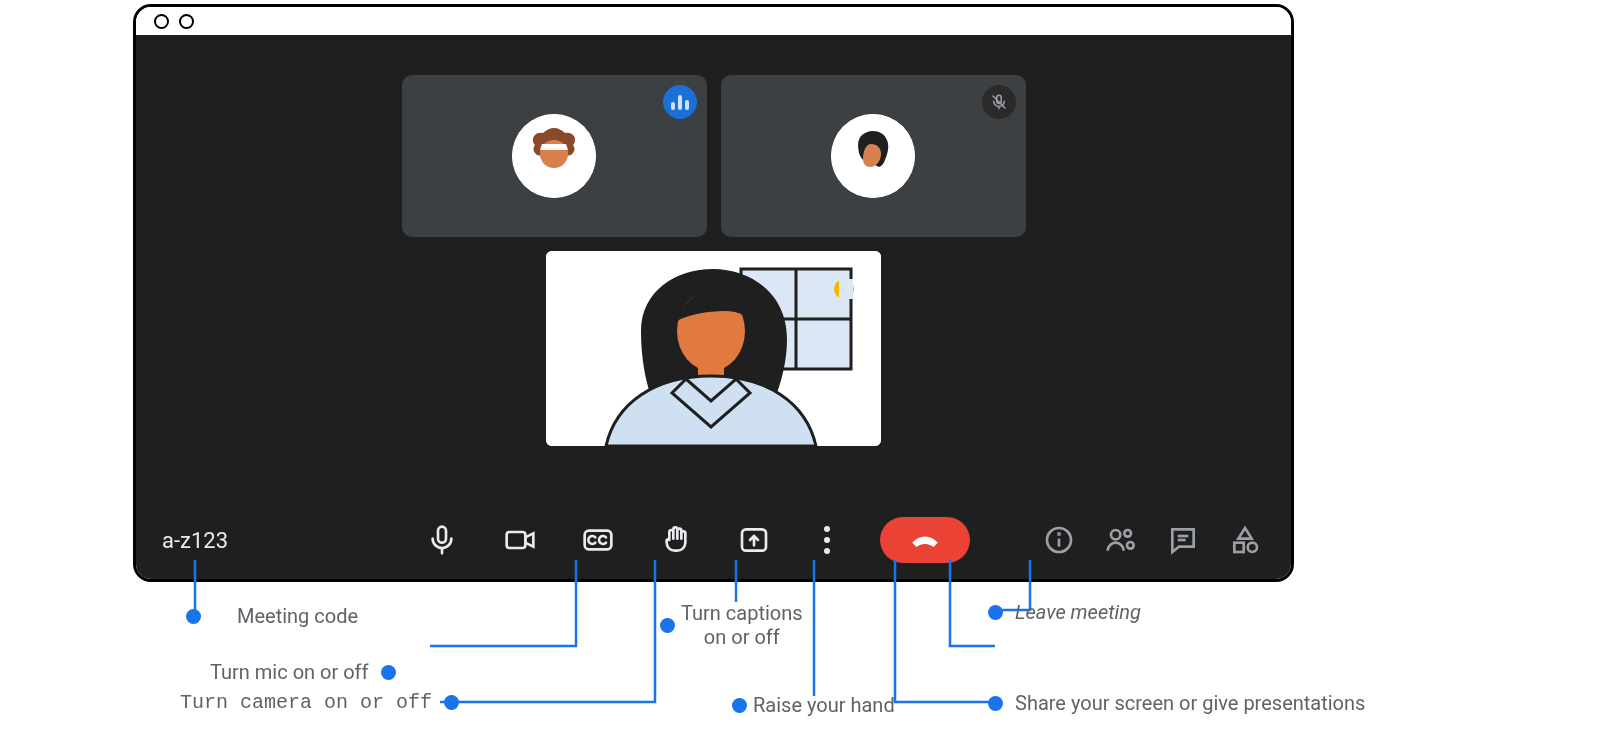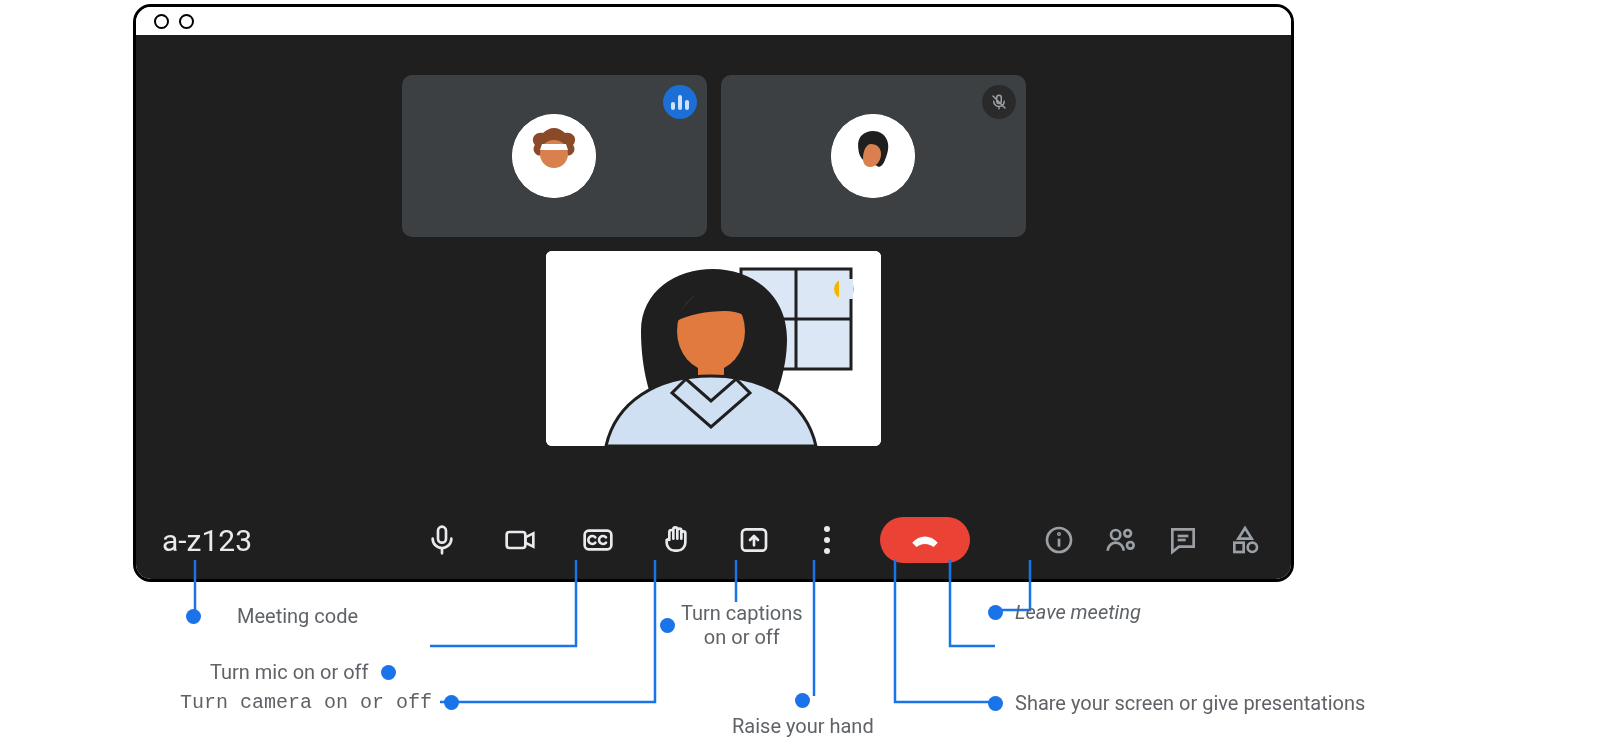--- a/index.html
+++ b/index.html
@@ -21,21 +21,21 @@
   .badge.muted{background:#2a2a2a;color:#9aa0a6;}
   .sound-bars{display:flex;gap:3px;align-items:flex-end;height:16px;}
   .sound-bars span{width:4px;background:#cfe1fb;border-radius:2px;}
   .sound-bars span:nth-child(1){height:8px;}
   .sound-bars span:nth-child(2){height:15px;}
   .sound-bars span:nth-child(3){height:10px;}
   
   .self{margin:14px auto 0;width:335px;height:195px;background:#fff;border-radius:6px;position:relative;overflow:hidden;}
   
   .toolbar{position:absolute;left:0;right:0;bottom:0;height:78px;display:flex;align-items:center;}
-  .meeting-code{color:#e8eaed;font-size:30px;padding-left:26px;width:250px;}
+  .meeting-code{color:#e8eaed;font-size:22px;padding-left:26px;width:250px;}
   .ctrls{flex:1;display:flex;align-items:center;gap:38px;justify-content:flex-start;padding-left:10px;}
   .ibtn{color:#e8eaed;display:flex;align-items:center;justify-content:center;width:40px;height:40px;}
   .ibtn svg{width:32px;height:32px;stroke:#e8eaed;fill:none;stroke-width:2;}
   .leave{width:90px;height:46px;background:#ea4335;border-radius:23px;display:flex;align-items:center;justify-content:center;}
   .leave svg{stroke:#fff;fill:#fff;}
   .vdots{display:flex;flex-direction:column;gap:5px;align-items:center;justify-content:center;width:30px;}
   .vdots span{width:6px;height:6px;background:#e8eaed;border-radius:50%;}
   .right-icons{display:flex;gap:22px;padding:0 26px 0 10px;}
   .right-icons .ibtn svg{stroke:#9aa0a6;}
   
@@ -231,21 +231,21 @@
   </div>
   <div class="callout" style="left:180px;top:691px;flex-direction:row-reverse;font-family:Liberation Mono, monospace;">
     <span class="dot"></span>
     <span>Turn camera on or off</span>
   </div>
   <div class="callout" style="left:660px;top:601px;flex-direction:row;gap:6px;align-items:center;text-align:center;white-space:pre-line;">
     <span class="dot"></span>
     <span>Turn captions
 on or off</span>
   </div>
-  <div class="callout" style="left:732px;top:693px;flex-direction:column;gap:6px;align-items:center;">
+  <div class="callout" style="left:732px;top:693px;flex-direction:row;gap:6px;align-items:center;">
     <span class="dot"></span>
     <span>Raise your hand</span>
   </div>
   <div class="callout" style="left:988px;top:600px;font-style:italic;">
     <span class="dot"></span>
     <span>Leave meeting</span>
   </div>
   <div class="callout" style="left:988px;top:691px;">
     <span class="dot"></span>
     <span>Share your screen or give presentations</span>

